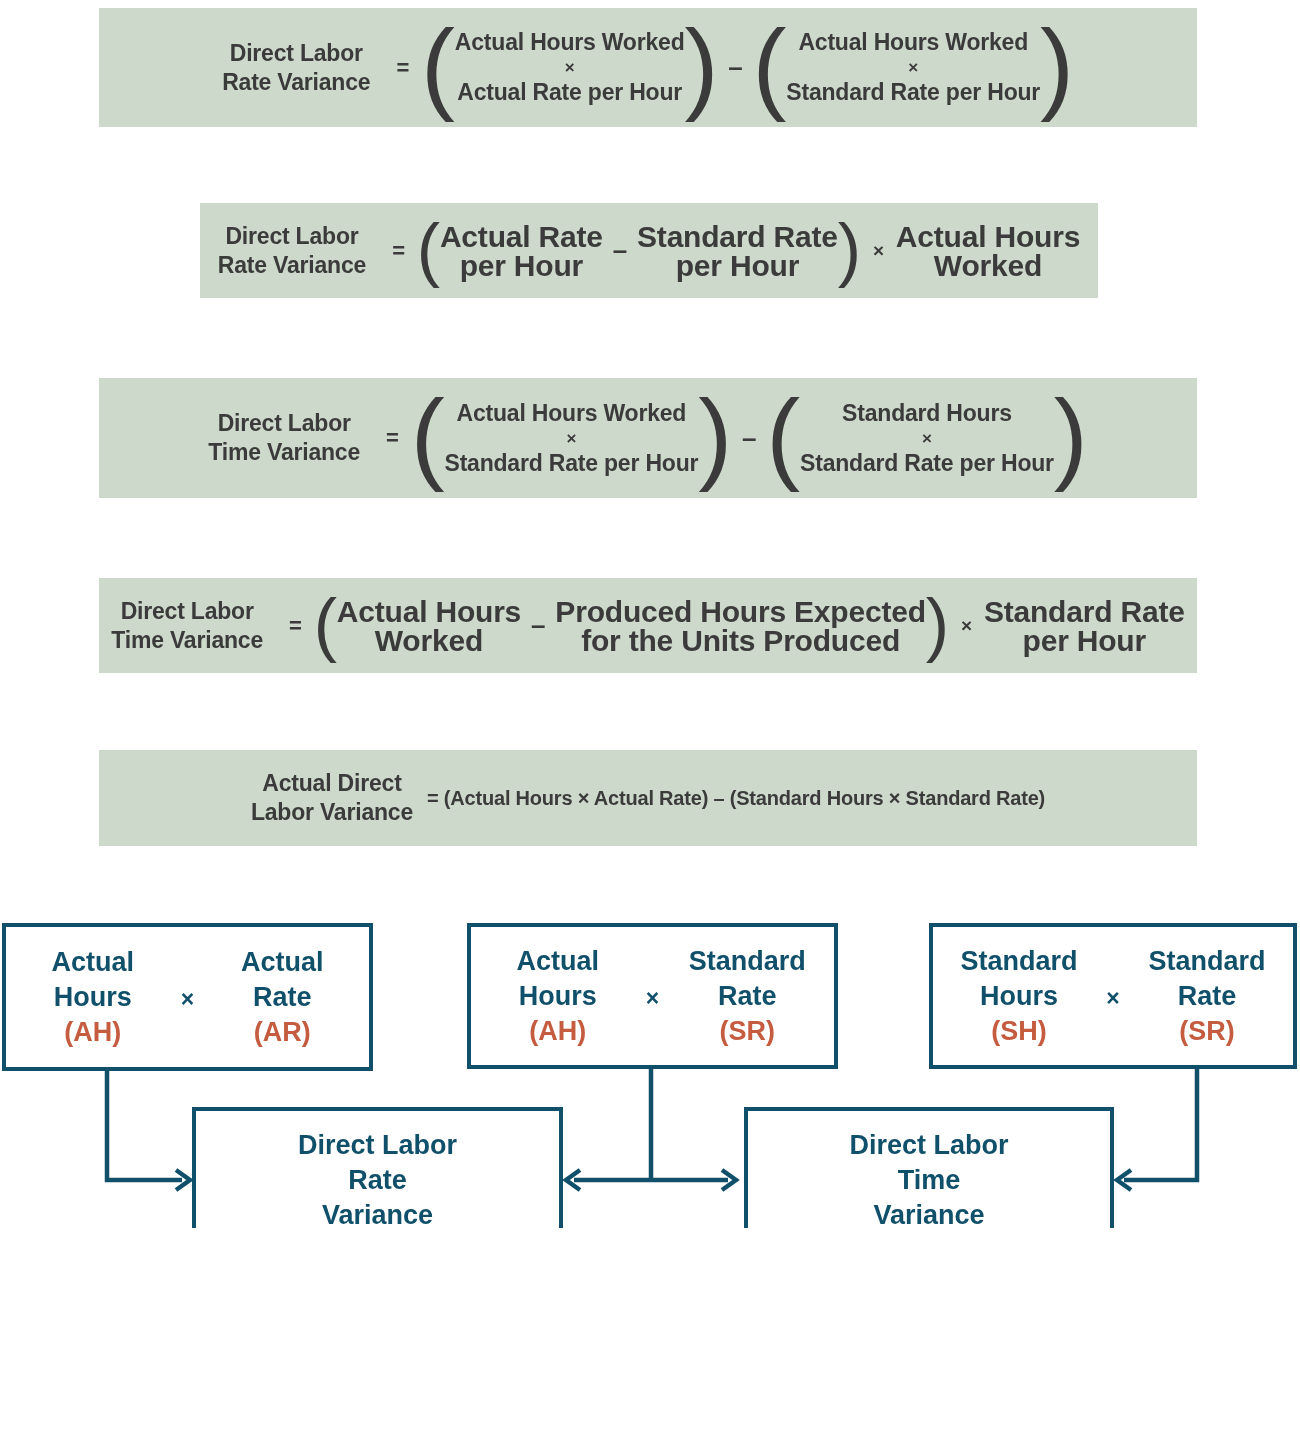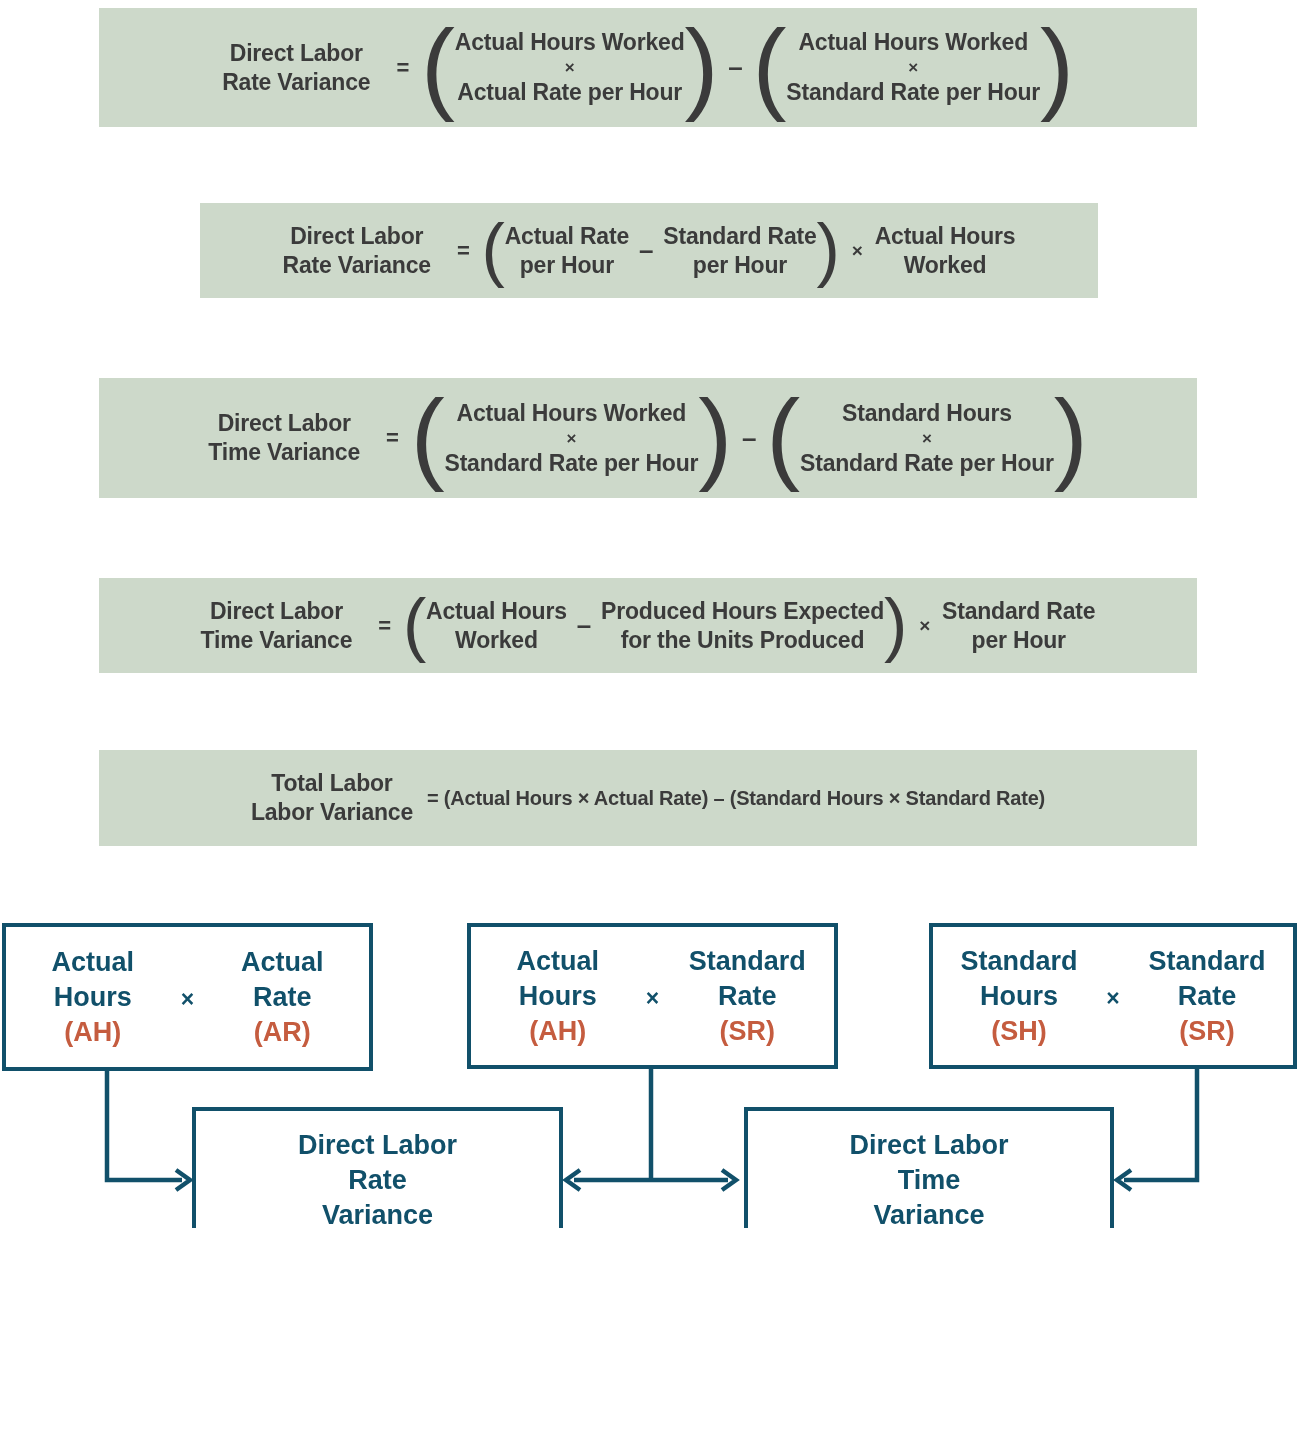--- a/index.html
+++ b/index.html
@@ -18,21 +18,21 @@
     position:absolute;background:var(--green);color:var(--ftext);
     display:flex;align-items:center;justify-content:center;
     font-weight:700;letter-spacing:-0.2px;
   }
   .lhs{text-align:center;font-size:23px;line-height:29px;margin-right:14px;}
   .eq{font-size:22px;margin:0 12px;}
   .stack{display:flex;flex-direction:column;align-items:center;text-align:right;
          font-size:23px;line-height:29px;}
   .stack .sop{font-size:17px;line-height:21px;}
   .stack2{display:flex;flex-direction:column;align-items:center;text-align:center;
-          font-size:23px;line-height:29px;}
+          font-size:30px;line-height:29px;}
   .paren{font-weight:400;line-height:1;transform:translateY(-2px);}
   .p3{font-size:102px;}
   .p2{font-size:70px;}
   .minus{font-size:26px;margin:0 10px;}
   .times-sm{font-size:19px;margin:0 12px;}
   .rhs-line{font-size:20px;}
   
   .flowbox{
     position:absolute;border:4px solid var(--teal);background:#ffffff;
     color:var(--teal);font-weight:700;font-size:27px;line-height:35px;
@@ -140,21 +140,21 @@
     <div class="paren p2">)</div>
     <div class="times-sm">×</div>
     <div class="stack2">
       <div>Standard Rate</div>
       <div>per Hour</div>
     </div>
   </div>
 
   <div class="panel" style="left:99px;top:750px;width:1098px;height:96px;">
     <div class="lhs">
-      <div>Total Labor</div>
+      <div>Actual Direct</div>
       <div>Labor Variance</div>
     </div>
     <div class="rhs-line">= (Actual Hours × Actual Rate) – (Standard Hours × Standard Rate)</div>
   </div>
 
   <svg class="connectors" width="1300" height="1448" viewBox="0 0 1300 1448">
     <g stroke="#11506a" stroke-width="4.5" fill="none">
       <path d="M107,1069 V1180 H182"></path>
       <path d="M176,1170 L190,1180 L176,1190"></path>
       <path d="M651,1069 V1180"></path>

